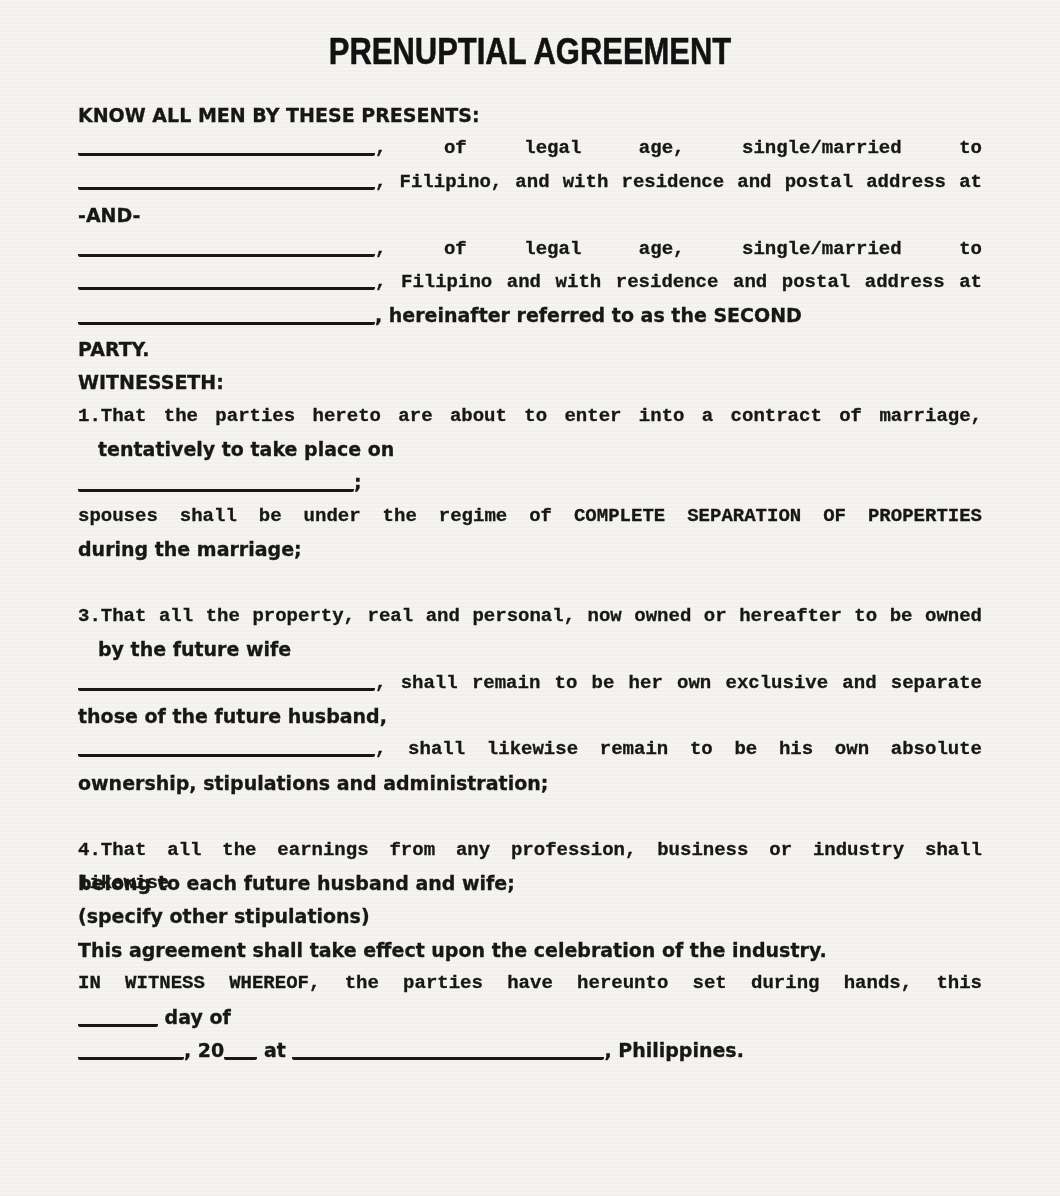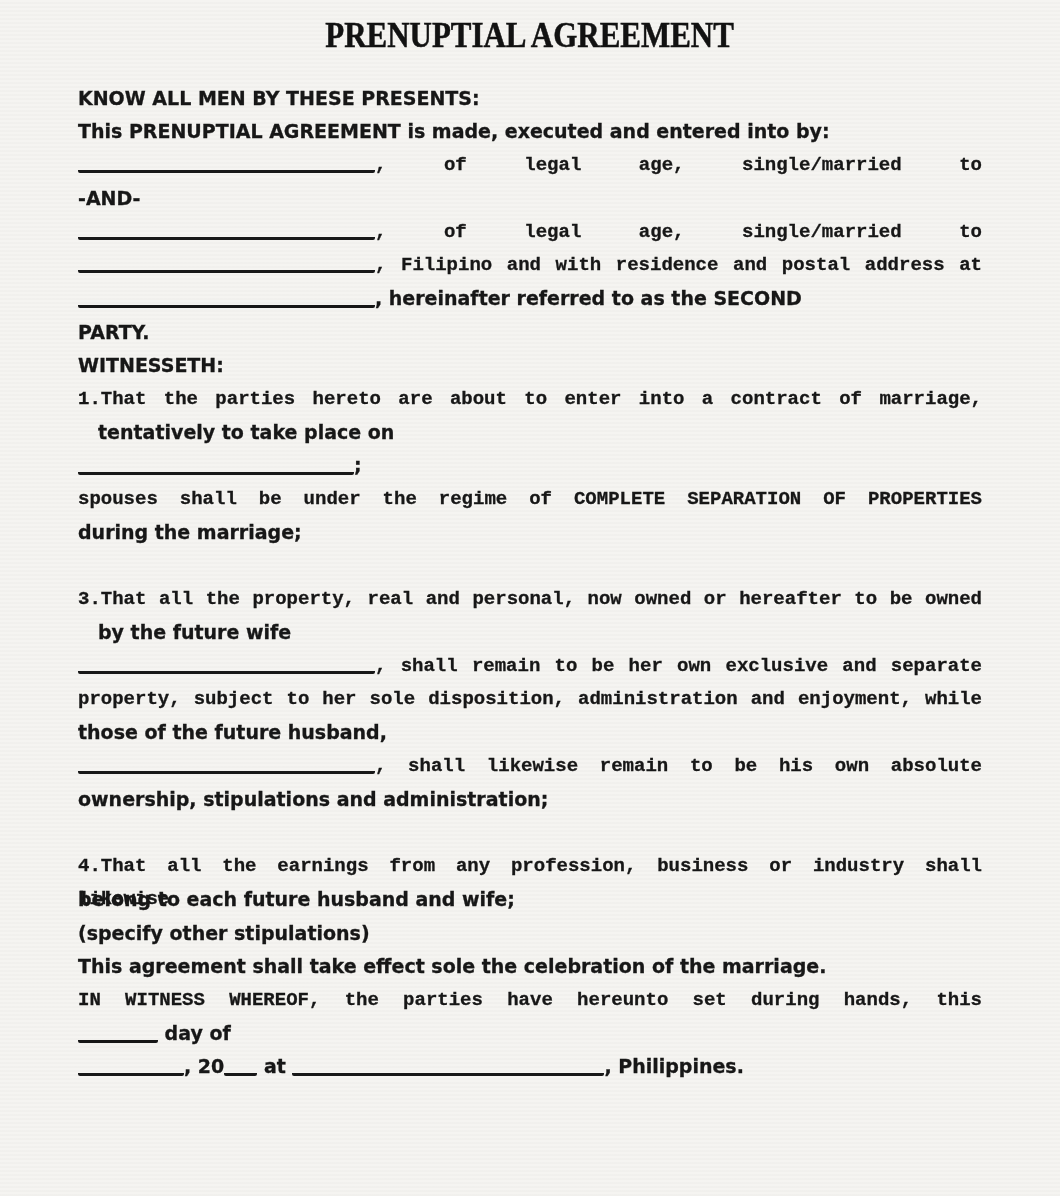--- a/index.html
+++ b/index.html
@@ -4,22 +4,22 @@
 <style>
   html,body{margin:0;padding:0;background:#f5f4f1;}
   .page{
     width:1060px;height:1196px;overflow:hidden;position:relative;
     background:#f5f4f1;
     background-image:repeating-linear-gradient(0deg, rgba(0,0,0,.015) 0 2px, rgba(255,255,255,.02) 2px 4px);
     font-family:"DejaVu Sans",sans-serif;
     font-weight:700;color:#171717;
   }
   h1.title{
-    margin:14px 0 26px 0;text-align:center;
-    font-family:Liberation Serif, serif;font-weight:700;
+    margin:31px 0 26px 0;text-align:center;
+    font-family:Liberation Sans, sans-serif;font-weight:700;
     font-size:36px;letter-spacing:0;color:#121212;
   }
   .title-inner{display:inline-block;transform:scaleX(.86);transform-origin:50% 50%;-webkit-text-stroke:.5px #121212;}
   .docbody{
     padding:0 78px;font-size:19px;line-height:33.4px;
     -webkit-text-stroke:.3px #171717;
   }
   .line{height:33.4px;overflow:visible;}
   .just{text-align:justify;text-align-last:justify;text-justify:inter-word;font-family:Liberation Mono, monospace;}
   .indent{padding-left:20px;}
@@ -39,23 +39,23 @@
 </head>
 <body>
 
 <div class="page">
 
   <h1 class="title"><span class="title-inner">PRENUPTIAL AGREEMENT</span></h1>
 
   <div class="docbody">
 
     <div class="line"><span>KNOW ALL MEN BY THESE PRESENTS:</span></div>
-    <div class="line"><span>This PRENUPTIAL AGREEMENT is made, executed and entered into by:</span></div>
 
     <div class="line just"><span class="blank bl-lg"></span><span>, of legal age, single/married to</span></div>
+    <div class="line just"><span class="blank bl-lg"></span><span>, Filipino, and with residence and postal address at</span></div>
 
     <div class="line"><span>-AND-</span></div>
 
     <div class="line just"><span class="blank bl-lg"></span><span>, of legal age, single/married to</span></div>
     <div class="line just"><span class="blank bl-lg"></span><span>, Filipino and with residence and postal address at</span></div>
     <div class="line"><span class="blank bl-lg"></span><span>, hereinafter referred to as the SECOND</span></div>
     <div class="line"><span>PARTY.</span></div>
 
     <div class="line"><span>WITNESSETH:</span></div>
 
@@ -64,31 +64,30 @@
     <div class="line"><span class="blank bl-md"></span><span>;</span></div>
 
     <div class="line just"><span>spouses shall be under the regime of COMPLETE SEPARATION OF PROPERTIES</span></div>
     <div class="line"><span>during the marriage;</span></div>
 
     <div class="spacer"></div>
 
     <div class="line just"><span>3.That all the property, real and personal, now owned or hereafter to be owned</span></div>
     <div class="line indent"><span>by the future wife</span></div>
     <div class="line just"><span class="blank bl-lg"></span><span>, shall remain to be her own exclusive and separate</span></div>
-    <div class="line just"><span>property, subject to her sole disposition, administration and enjoyment, while</span></div>
     <div class="line"><span>those of the future husband,</span></div>
     <div class="line just"><span class="blank bl-lg"></span><span>, shall likewise remain to be his own absolute</span></div>
     <div class="line"><span>ownership, stipulations and administration;</span></div>
 
     <div class="spacer"></div>
 
     <div class="line just"><span>4.That all the earnings from any profession, business or industry shall likewise</span></div>
     <div class="line"><span>belong to each future husband and wife;</span></div>
 
     <div class="line"><span>(specify other stipulations)</span></div>
-    <div class="line"><span>This agreement shall take effect sole the celebration of the marriage.</span></div>
+    <div class="line"><span>This agreement shall take effect upon the celebration of the industry.</span></div>
 
     <div class="line just"><span>IN WITNESS WHEREOF, the parties have hereunto set during hands, this</span></div>
     <div class="line"><span class="blank bl-sm"></span><span> day of</span></div>
     <div class="line"><span class="blank bl-a"></span><span>, 20</span><span class="blank bl-b"></span><span> at </span><span class="blank bl-c"></span><span>, Philippines.</span></div>
 
   </div>
 </div>
 
 </body></html>

